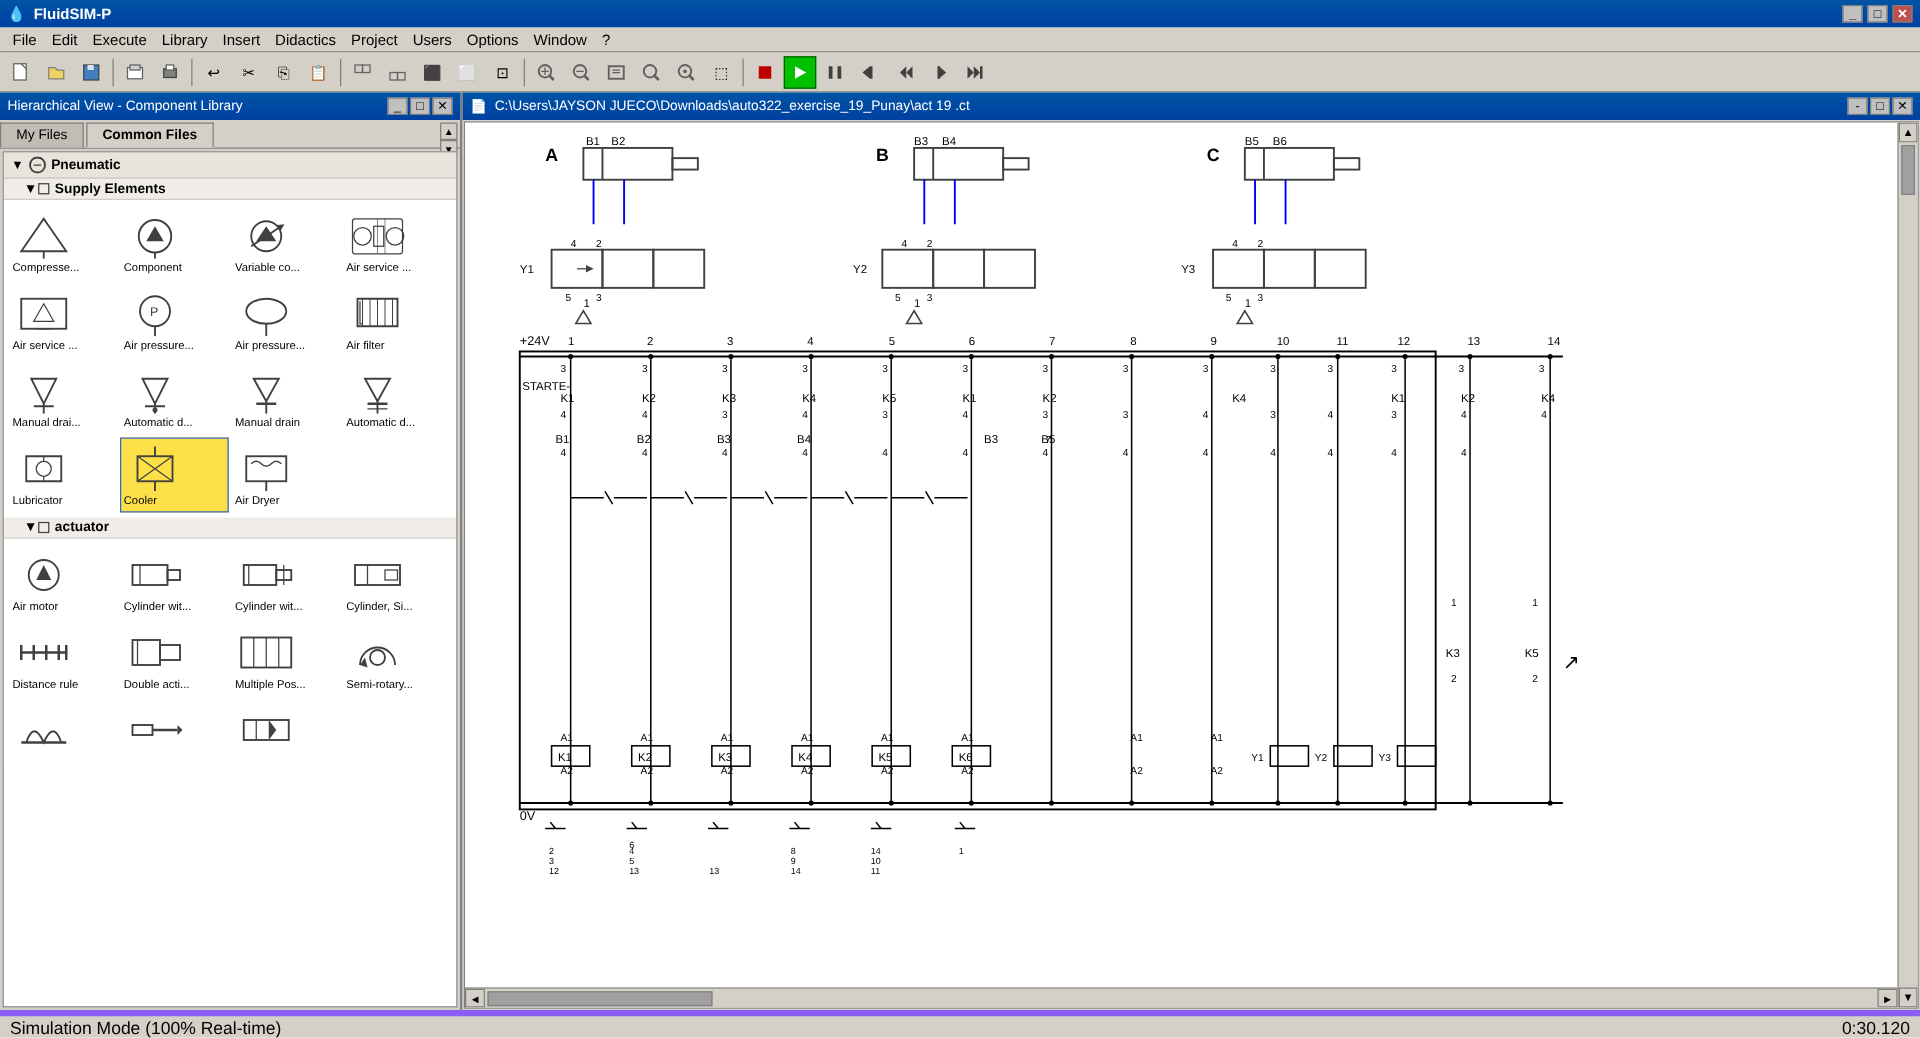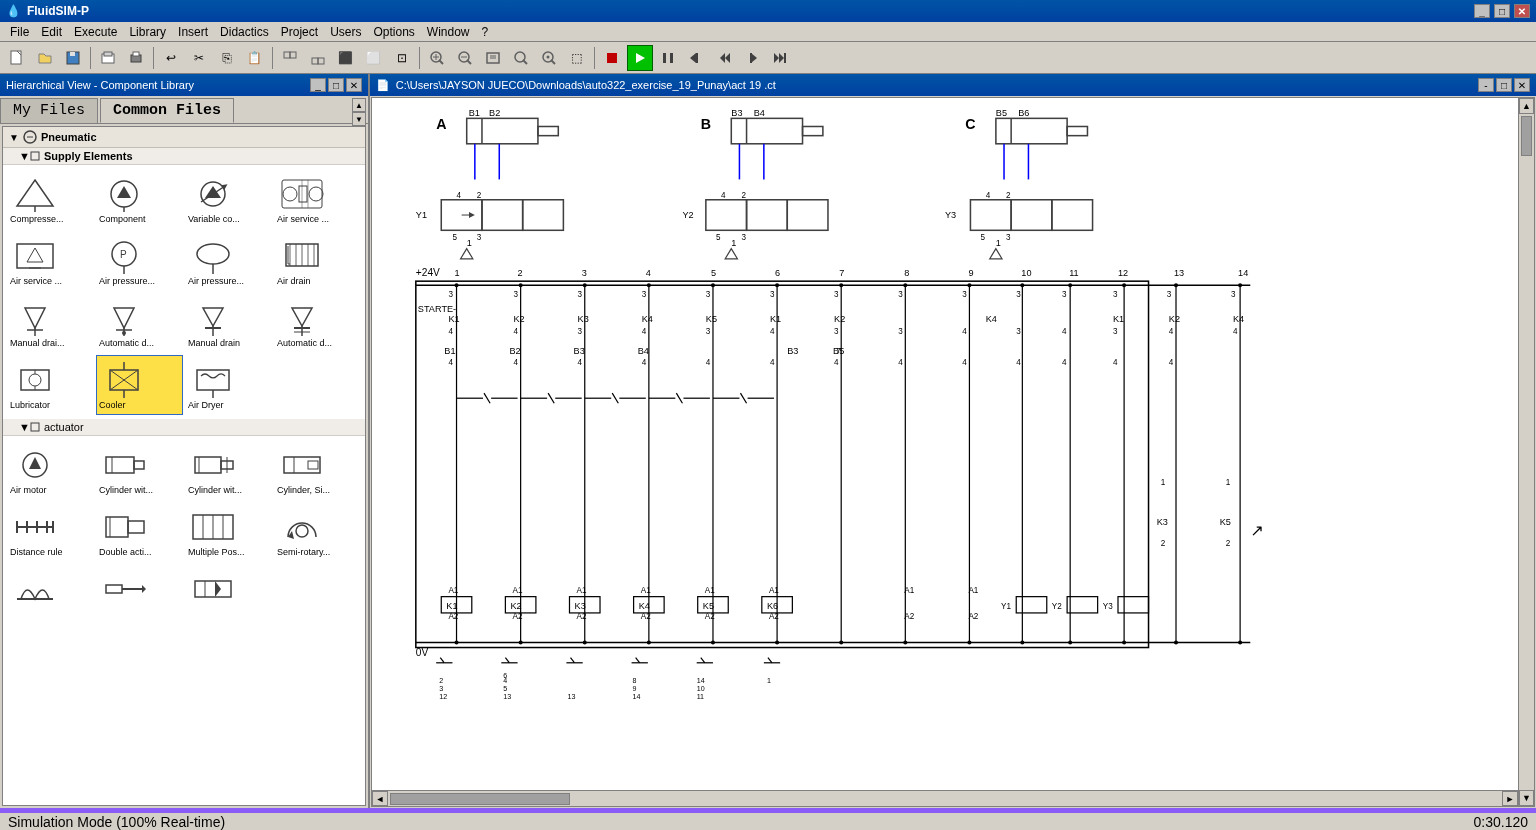--- a/index.html
+++ b/index.html
@@ -98,28 +98,27 @@
     .left-title-controls { display: flex; gap: 2px; }
 
     
     .tabs-row {
       display: flex;
       background: #d4d0c8;
       border-bottom: 1px solid #808080;
     }
     .tab {
       padding: 3px 12px;
-      font-size: 15px;
+      font-size: 11px;
       cursor: pointer;
       border: 1px solid #808080;
       border-bottom: none;
       background: #c0bdb5;
       margin-right: 2px;
       margin-top: 2px;
-      font-family: Liberation Mono, monospace;
     }
     .tab.active {
       background: #d4d0c8;
       border-bottom: 1px solid #d4d0c8;
       font-weight: bold;
     }
 
     
     .tree-panel {
       flex: 1;
@@ -566,21 +565,21 @@
             <svg width="44" height="36">
               <path d="M6,6 L38,6 L38,28 L6,28 Z" fill="none" stroke="#404040" stroke-width="1.5"></path>
               <line x1="10" y1="6" x2="10" y2="28" stroke="#404040" stroke-width="0.8"></line>
               <line x1="16" y1="6" x2="16" y2="28" stroke="#404040" stroke-width="0.8"></line>
               <line x1="22" y1="6" x2="22" y2="28" stroke="#404040" stroke-width="0.8"></line>
               <line x1="28" y1="6" x2="28" y2="28" stroke="#404040" stroke-width="0.8"></line>
               <line x1="34" y1="6" x2="34" y2="28" stroke="#404040" stroke-width="0.8"></line>
               <path d="M8,8 L8,26 L10,26" fill="none" stroke="#404040" stroke-width="1"></path>
             </svg>
           </div>
-          <span class="component-label">Air drain</span>
+          <span class="component-label">Air filter</span>
         </div>
 
         <div class="component-item">
           <div class="component-icon">
             <svg width="44" height="36">
               <path d="M12,8 L32,8 L22,28 Z" fill="none" stroke="#404040" stroke-width="1.5"></path>
               <line x1="22" y1="28" x2="22" y2="36" stroke="#404040" stroke-width="1.5"></line>
               <line x1="14" y1="30" x2="30" y2="30" stroke="#404040" stroke-width="1.5"></line>
             </svg>
           </div>
@@ -659,21 +658,21 @@
           <span class="component-label">Air Dryer</span>
         </div>
 
       </div>
 
       <div class="subsection-header">
         <span class="arrow">▼</span>
         <svg width="10" height="10" style="margin-right:4px;">
             <rect x="1" y="1" width="8" height="8" fill="none" stroke="#404040" stroke-width="1"></rect>
           </svg>
-        <span style="font-weight:normal;">actuator</span>
+        <span style="font-weight:bold;">actuator</span>
       </div>
 
       <div class="components-grid">
 
         <div class="component-item">
           <div class="component-icon">
             <svg width="44" height="36">
               <circle cx="22" cy="18" r="12" fill="none" stroke="#404040" stroke-width="1.5"></circle>
               <polygon points="16,22 28,22 22,10" fill="#404040"></polygon>
             </svg>

